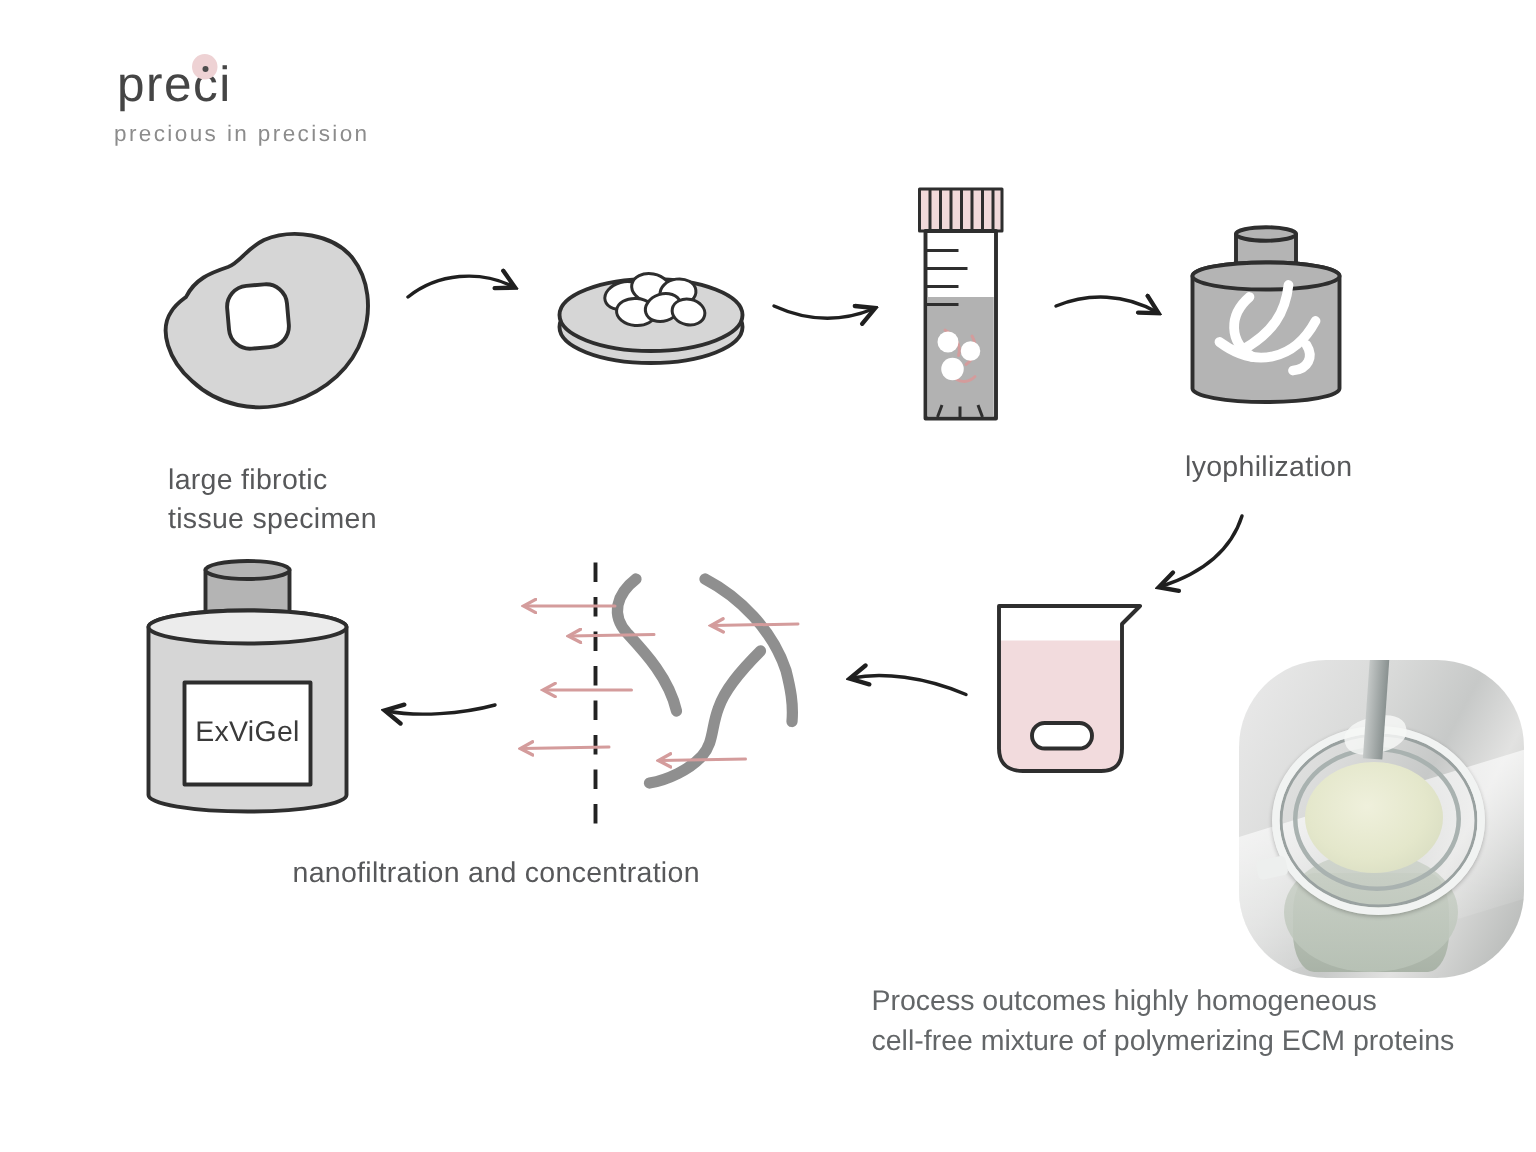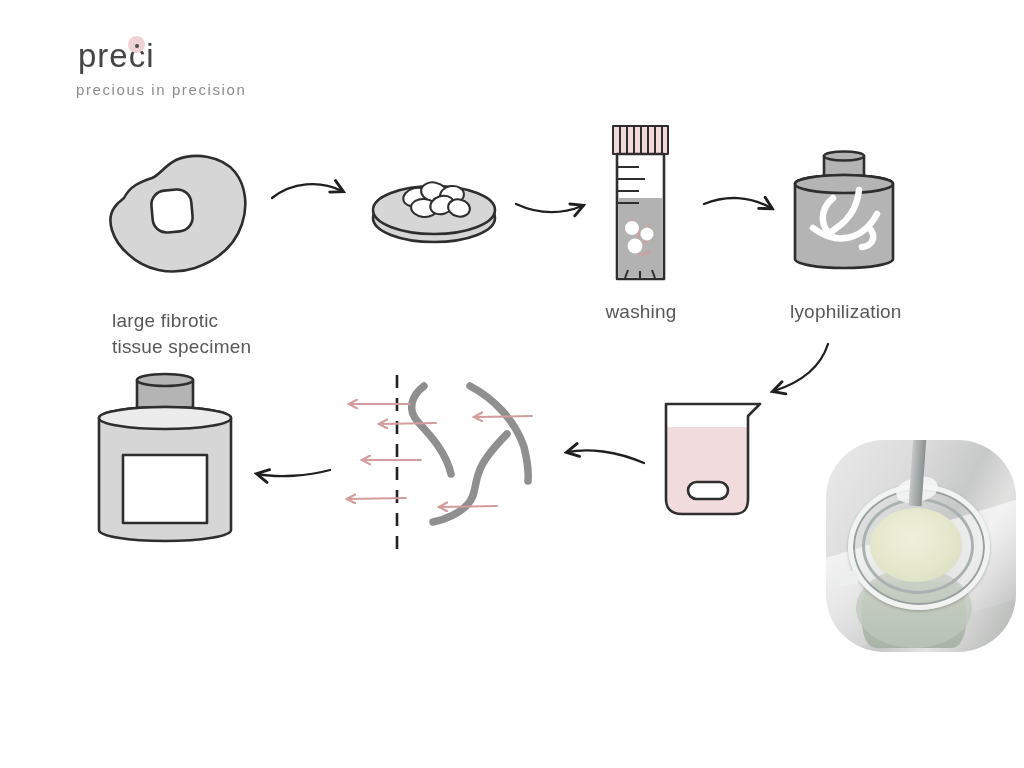--- a/index.html
+++ b/index.html
@@ -136,21 +136,20 @@
       <circle class="f-white" cx="22" cy="106" r="7"></circle>
       <circle class="f-white" cx="37" cy="112" r="6.5"></circle>
       <circle class="f-white" cx="25" cy="124" r="7.5"></circle>
     </g>
     <g stroke="#2e2e2e" stroke-width="2">
       <line x1="18" y1="148" x2="15" y2="156"></line>
         <line x1="30" y1="149" x2="30" y2="156"></line>
       <line x1="42" y1="148" x2="45" y2="156"></line>
     </g>
   </svg>
-  <div class="abs label lab-washing">washing</div>
 
   <svg class="abs" style="left:700px;top:192px;" width="82" height="30" viewBox="0 0 82 30">
     <path class="bk" d="M4,12 C26,3 50,4 71,16" marker-end="url(#mb)"></path>
   </svg>
 
   <svg class="abs" style="left:795px;top:146px;" width="114" height="128" viewBox="0 0 114 128">
     <g>
       <rect class="st f-mid" x="29" y="10" width="40" height="26"></rect>
       <ellipse class="st f-mid" cx="49" cy="10" rx="20" ry="4.5"></ellipse>
     </g>
@@ -190,42 +189,46 @@
     </g>
     <g class="pk">
       <path d="M77,42 L17,42" marker-end="url(#mp)"></path>
       <path d="M103,61 L47,62" marker-end="url(#mp)"></path>
       <path d="M88,98 L30,98" marker-end="url(#mp)"></path>
       <path d="M73,136 L15,137" marker-end="url(#mp)"></path>
       <path d="M199,54 L142,55" marker-end="url(#mp)"></path>
       <path d="M164,144 L107,145" marker-end="url(#mp)"></path>
     </g>
   </svg>
+  <div class="abs label lab-nano">nanofiltration and concentration</div>
 
   <svg class="abs" style="left:248px;top:456px;" width="90" height="28" viewBox="0 0 90 28">
     <path class="bk" d="M82,14 C60,20 30,22 10,18" marker-end="url(#mb)"></path>
   </svg>
 
   <svg class="abs" style="left:95px;top:370px;" width="142" height="180" viewBox="0 0 142 180">
     <g>
       <rect class="st f-mid" x="42" y="10" width="56" height="32"></rect>
       <ellipse class="st f-mid" cx="70" cy="10" rx="28" ry="6"></ellipse>
     </g>
     <path class="st f-light" d="M4,48 C4,42 33,37 70,37 C107,37 136,42 136,48 L136,160
       C136,166 107,171 70,171 C33,171 4,166 4,160 Z"></path>
     <ellipse class="st" cx="70" cy="48" rx="66" ry="11" fill="#ececec"></ellipse>
     <rect class="st f-white" x="28" y="85" width="84" height="68"></rect>
   </svg>
+  <div class="abs bottle-label-text">ExViGel</div>
 
   <div class="abs photo">
     <div class="ph-band"></div>
     <div class="ph-jarbody"></div>
     <div class="ph-reflect"></div>
     <div class="ph-liquid"></div>
     <div class="ph-ring"></div>
     <div class="ph-rim"></div>
     <div class="ph-handle"></div>
     <div class="ph-clamp"></div>
     <div class="ph-rod"></div>
   </div>
 
+  <div class="abs caption">Process outcomes highly homogeneous
+cell-free mixture of polymerizing ECM proteins</div>
 
 </div>
 
 </body></html>

